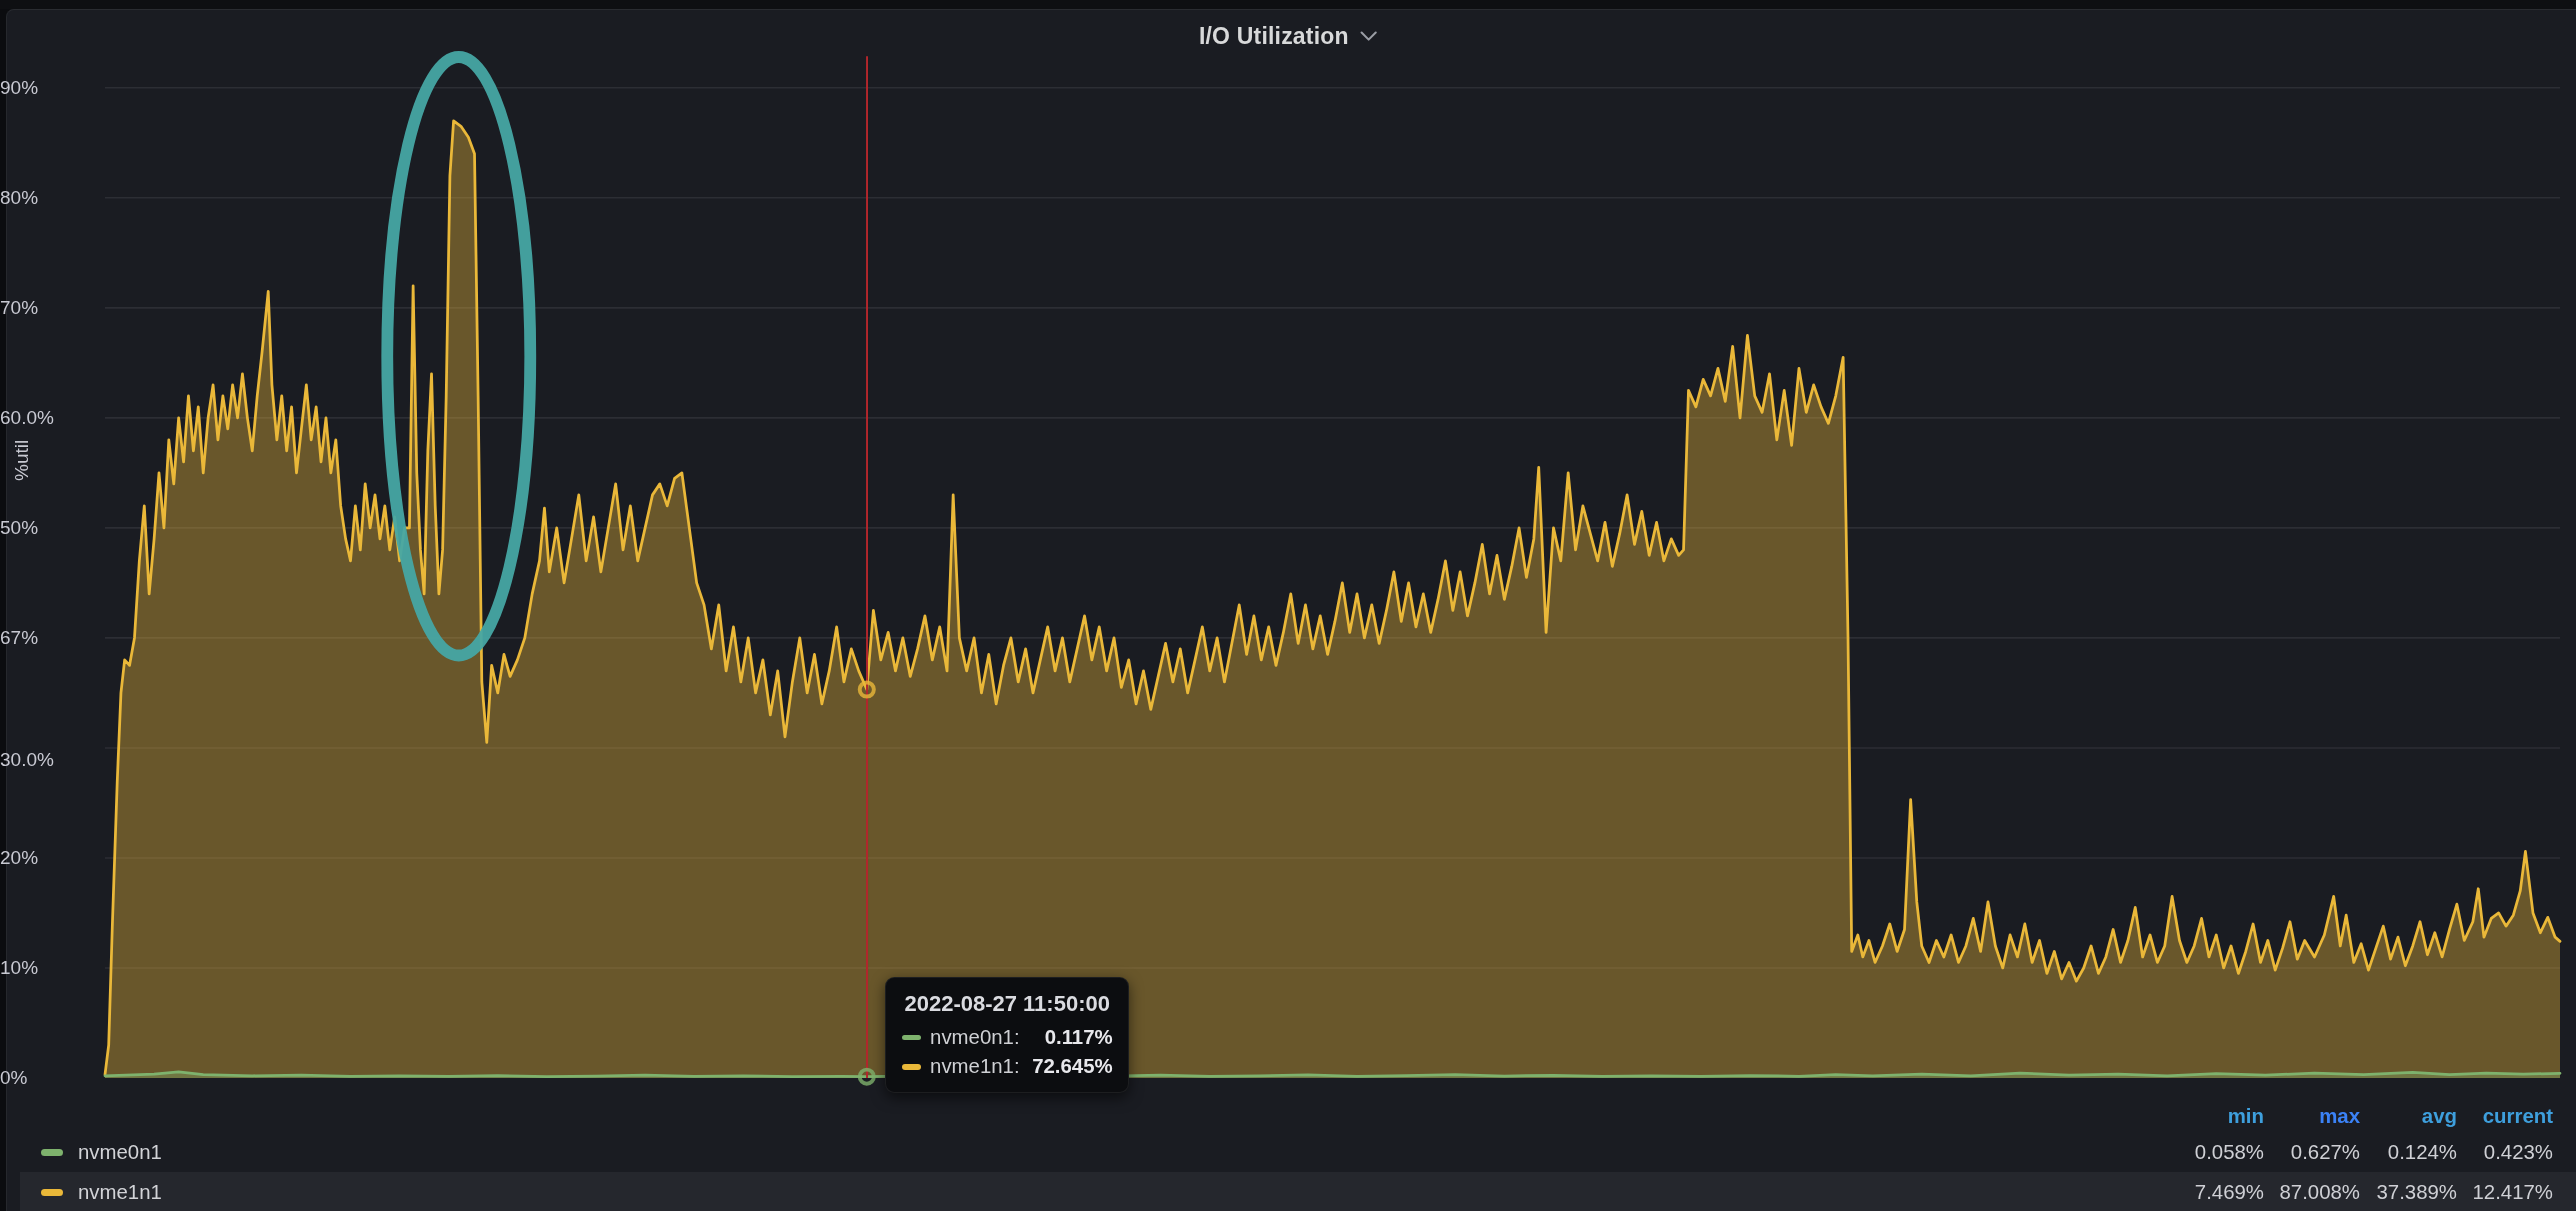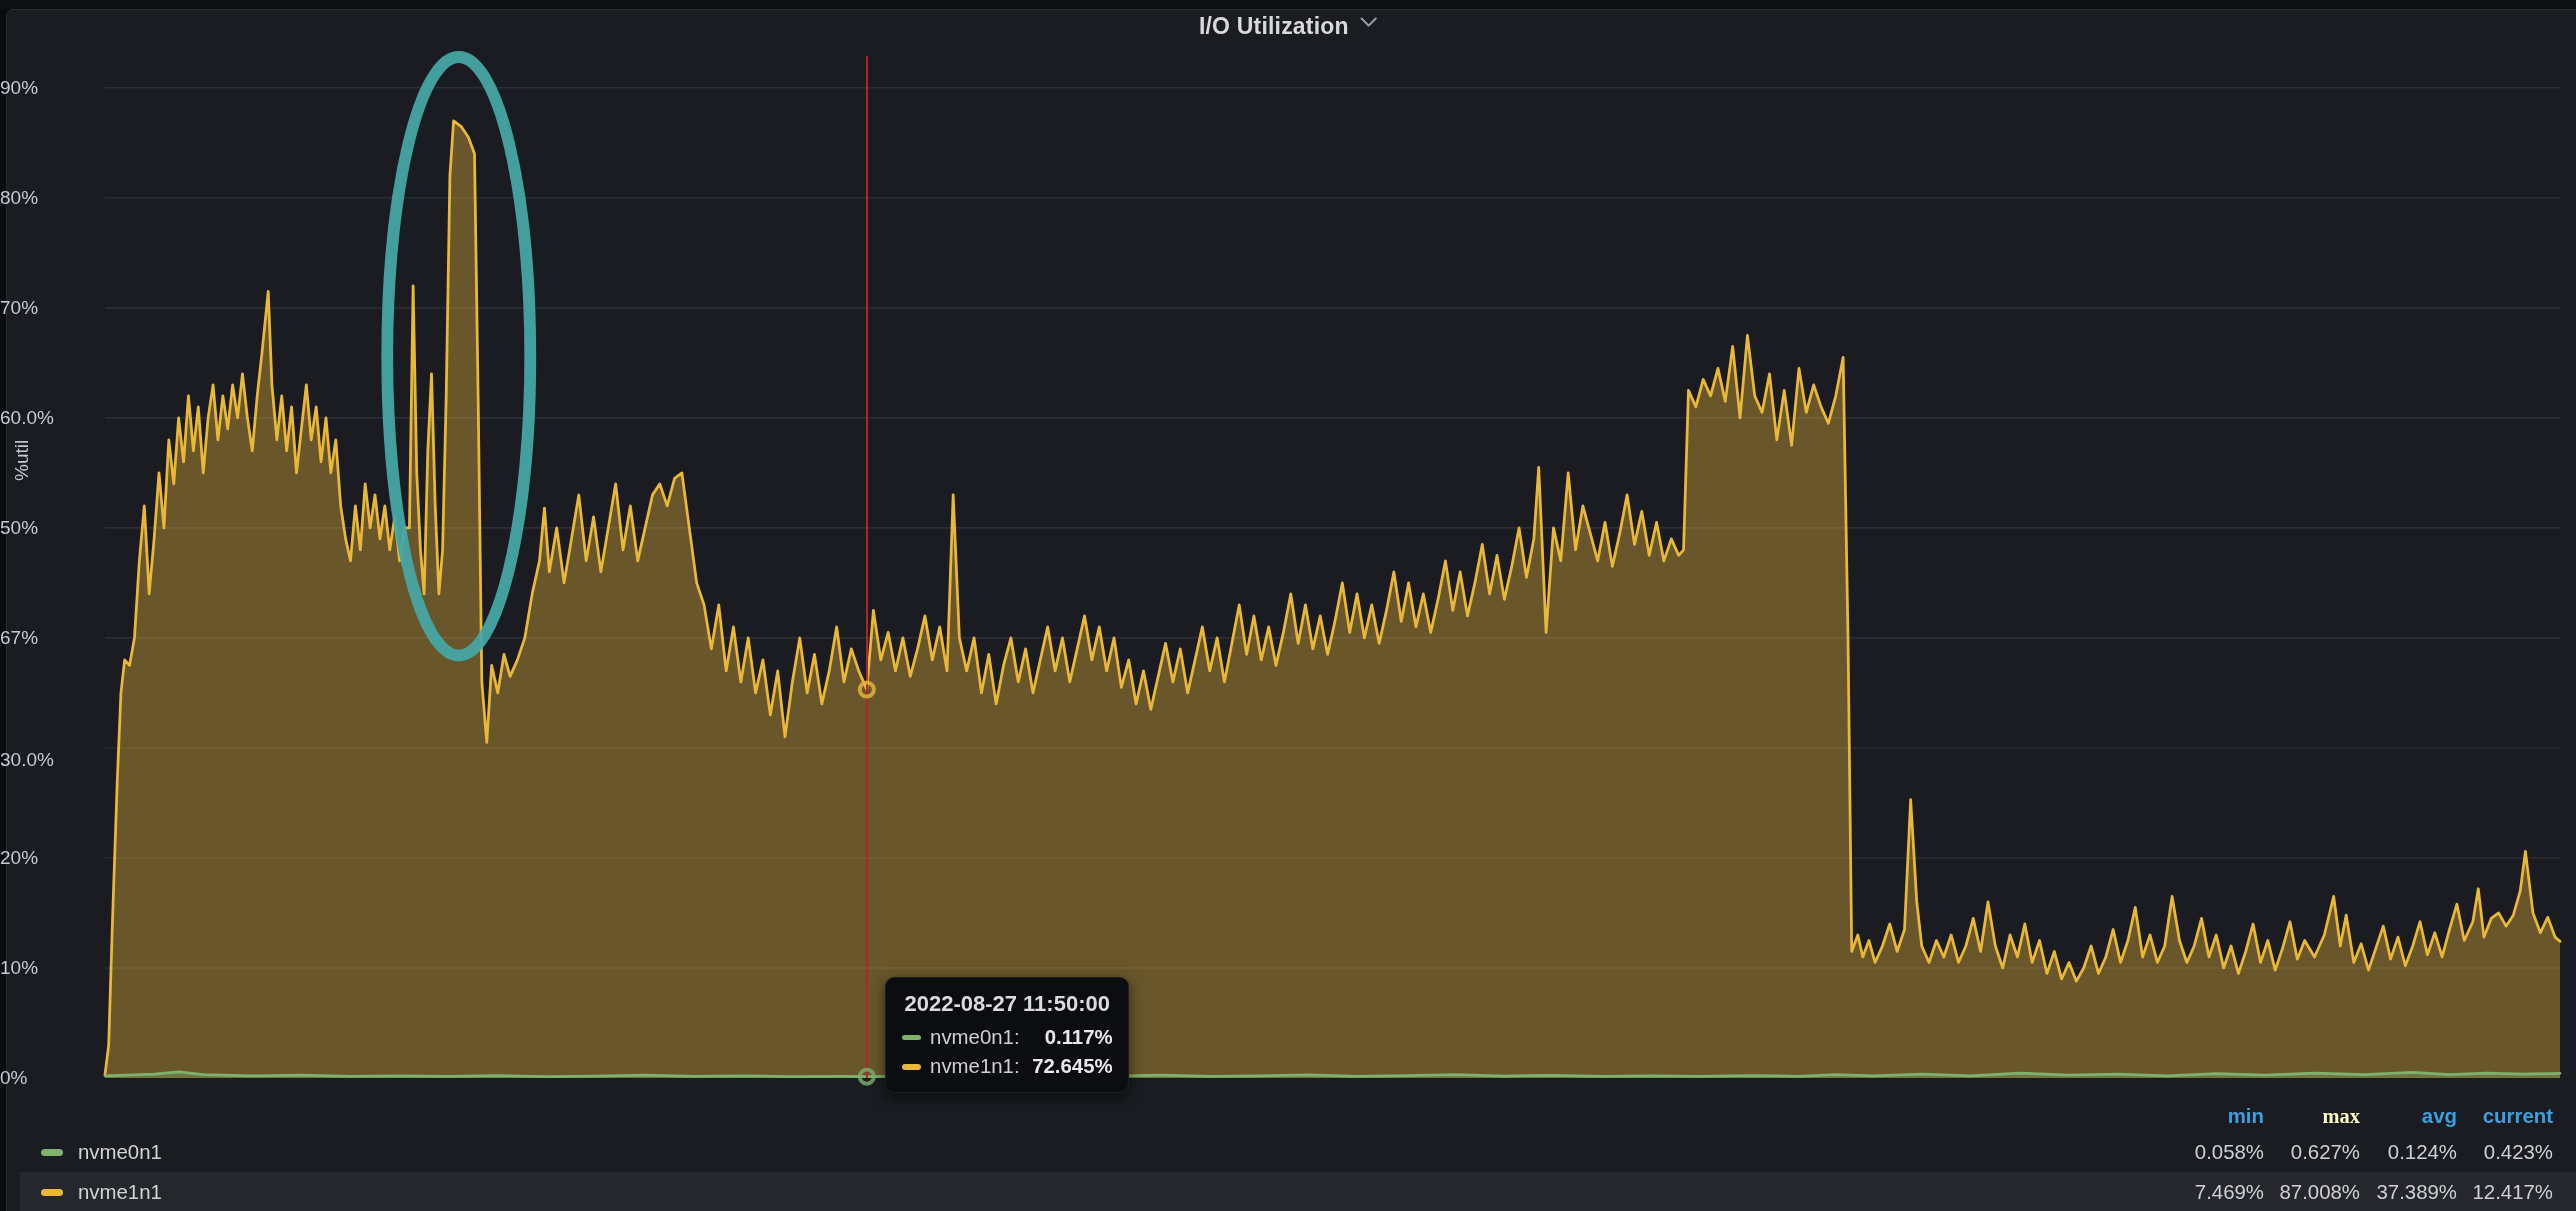--- a/index.html
+++ b/index.html
@@ -2,21 +2,21 @@
 <html style="font-size:12.6px"><head>
 <meta charset="utf-8">
 <style>
   html,body{margin:0;padding:0;background:#0B0C0F;width:2576px;height:1212px;overflow:hidden;
     font-family:"Liberation Sans",sans-serif;}
   .page{position:relative;width:2576px;height:1212px;}
   .top-strip{position:absolute;left:0;top:0;width:2576px;height:9.4px;background:#0E0F12;}
   .panel-bg{position:absolute;left:6.3px;top:9.4px;right:0;bottom:0;background:#1A1C22;
     border-top:0.8px solid #2A2C31;border-left:0.8px solid #26282D;border-radius:7.9px 0 0 0;}
   .panel-header{position:absolute;left:0;top:12.6px;width:2576px;height:47px;display:flex;
-    align-items:flex-start;justify-content:center;gap:11px;cursor:pointer;}
+    align-items:center;justify-content:center;gap:11px;cursor:pointer;}
   .panel-title{font-size:23px;font-weight:600;color:#D8D9DA;letter-spacing:0.2px;}
   .chev{display:inline-block;margin-top:4.7px;}
   .yaxis-title{position:absolute;left:11px;top:481px;transform:rotate(-90deg);
     transform-origin:left top;font-size:19px;color:#C8C9D2;white-space:nowrap;}
   .ytick{position:absolute;left:0;width:96px;height:23.6px;line-height:23.6px;text-align:left;
     font-size:19px;color:#C8C9D2;}
   #chart{position:absolute;left:105px;top:72px;overflow:visible;}
   .tooltip{position:absolute;left:885px;top:977px;width:211px;background:#0C0D10;
     border:0.8px solid rgba(255,255,255,.07);border-radius:9.4px;padding:12.6px 15.7px 14px 15.7px;
     box-shadow:0 4.7px 14px rgba(0,0,0,.55);z-index:5;}
@@ -93,21 +93,21 @@
       <span class="tt-swatch" style="background: rgb(234, 184, 57);"></span>
       <span>nvme1n1:</span>
       <span class="tt-val">72.645%</span>
     </div>
   </div>
 
   <div class="hover-band"></div>
 
   <div class="lrow" style="top:1103px">
     <span class="cell cmin hdr" style="color: rgb(62, 159, 221);">min</span>
-    <span class="cell cmax hdr" style="color: #fef9c3; font-family: Liberation Serif, serif;">max</span>
+    <span class="cell cmax hdr" style="color: #3b82f6;">max</span>
     <span class="cell cavg hdr" style="color: rgb(62, 159, 221);">avg</span>
     <span class="cell ccur hdr" style="color: rgb(62, 159, 221);">current</span>
   </div>
 
   <div class="lrow" style="top:1139px">
     <span class="swatch" style="background: rgb(126, 178, 109);"></span>
     <span class="name">nvme0n1</span>
     <span class="cell cmin">0.058%</span>
     <span class="cell cmax">0.627%</span>
     <span class="cell cavg">0.124%</span>

